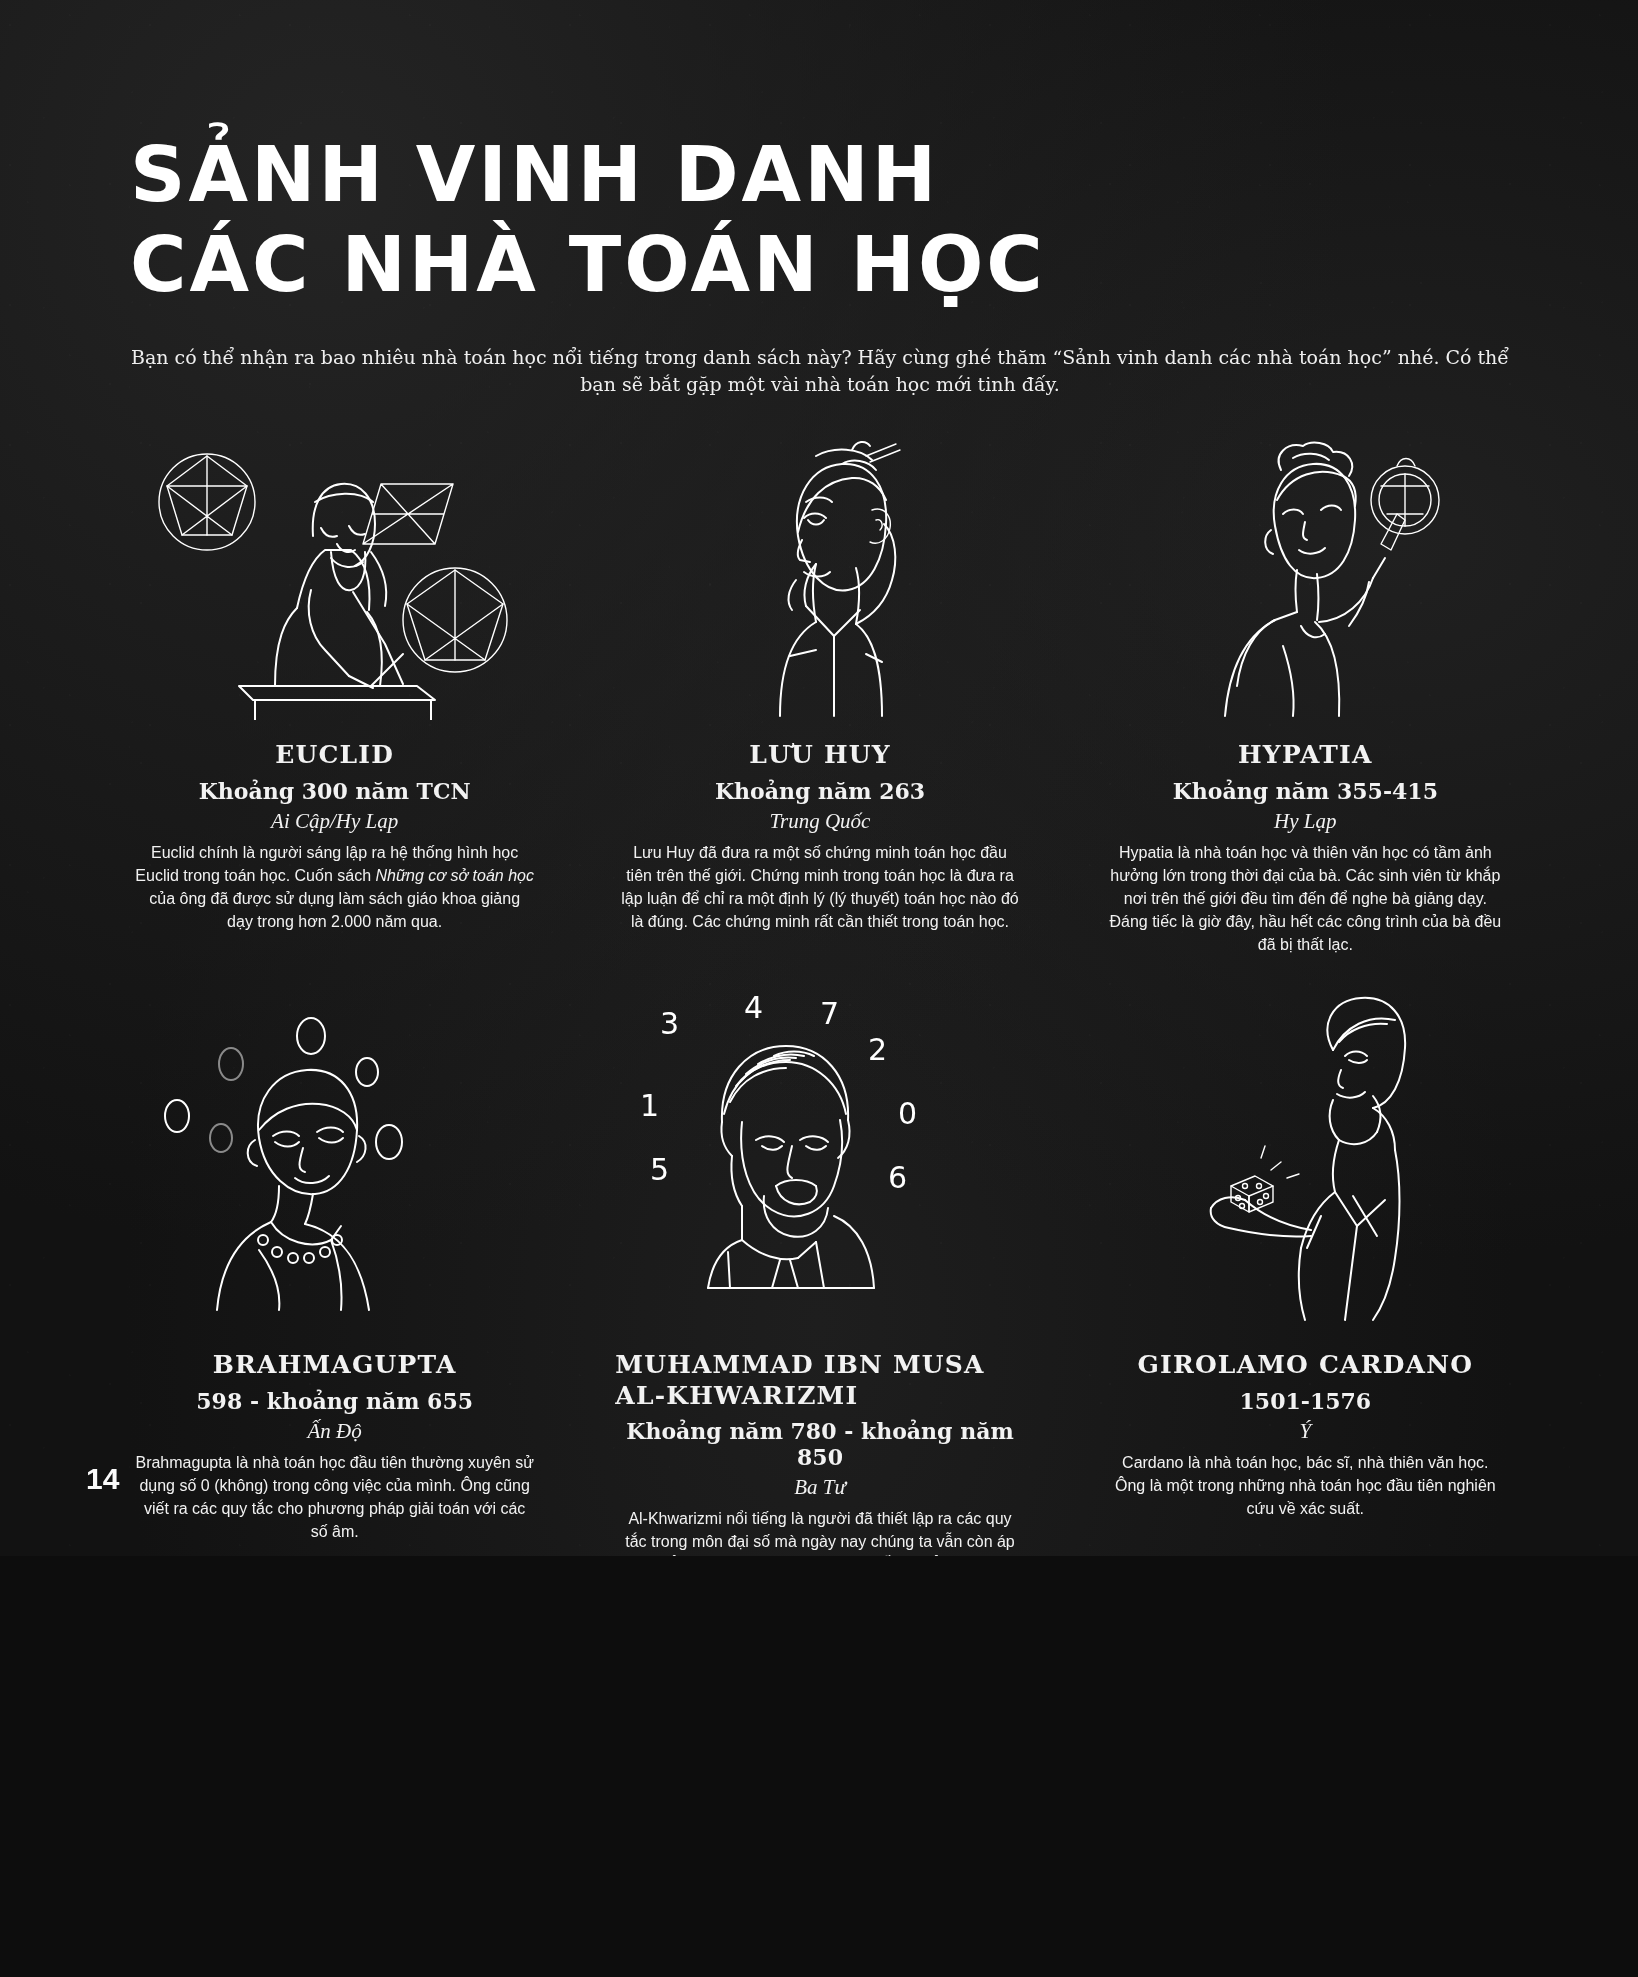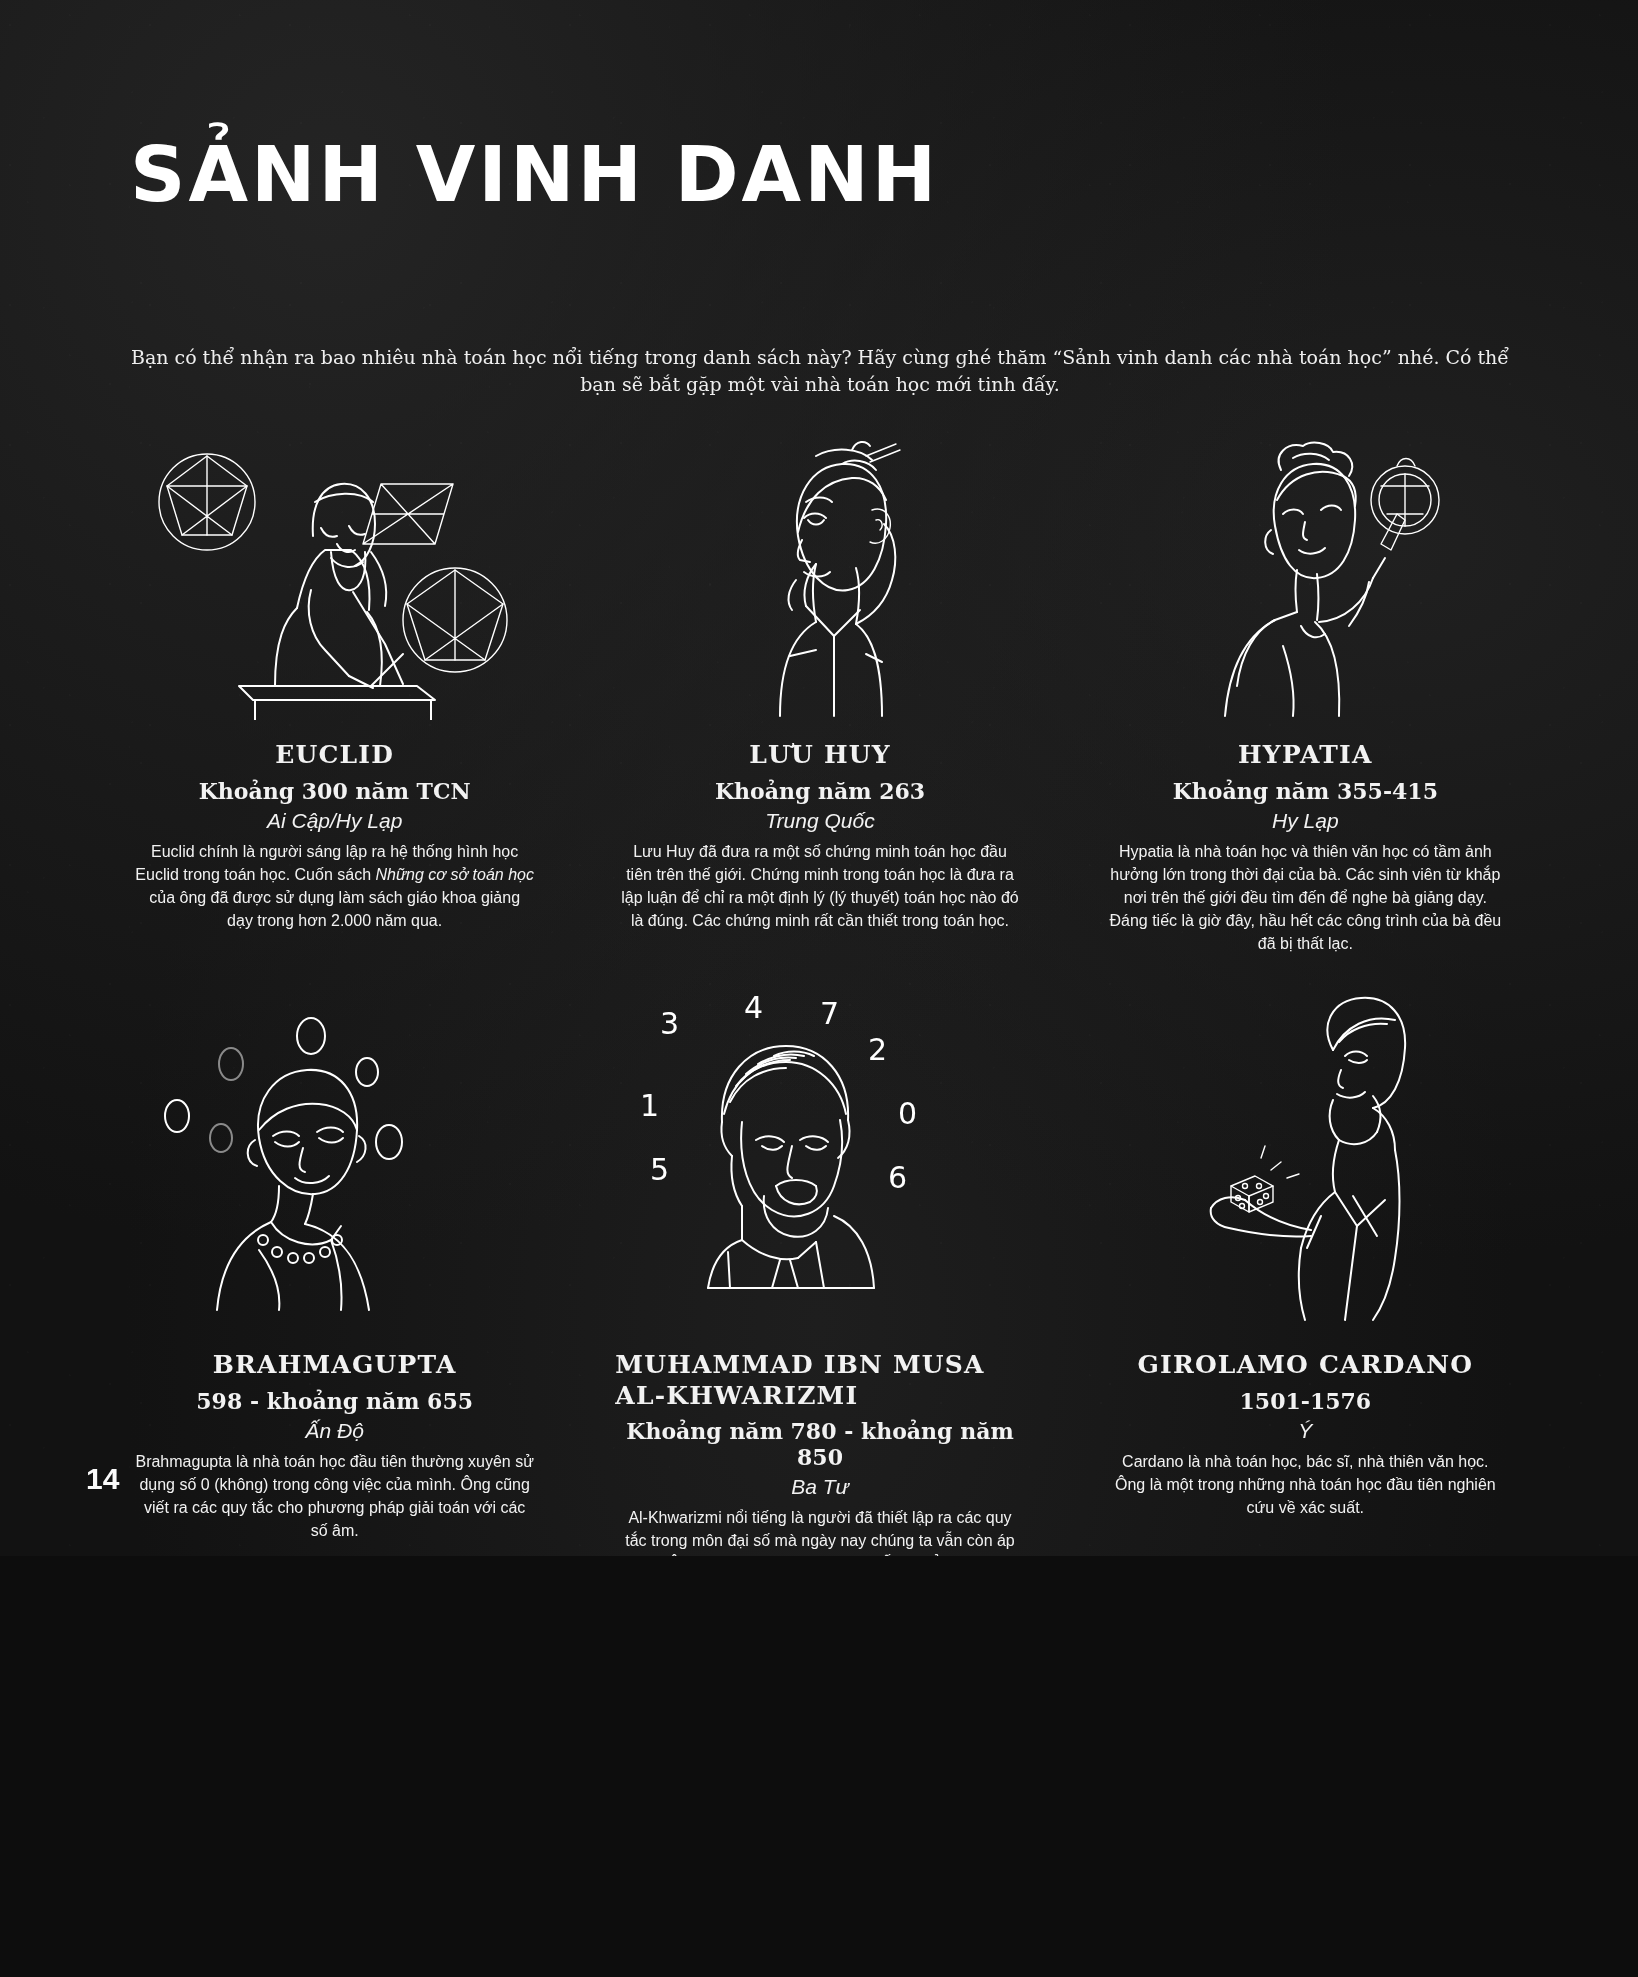--- a/index.html
+++ b/index.html
@@ -96,21 +96,21 @@
     line-height: 1.22;
   }
   .card-dates {
     font-family: "DejaVu Serif", serif;
     font-weight: bold;
     font-size: 22px;
     text-align: center;
     margin-top: 7px;
   }
   .card-place {
-    font-family: Liberation Sans, sans-serif;
+    font-family: Liberation Serif, serif;
     font-style: italic;
     font-size: 21px;
     text-align: center;
     margin-top: 5px;
   }
   .card-desc {
     font-family: "Liberation Sans", sans-serif;
     font-size: 16px;
     line-height: 1.45;
     text-align: center;
@@ -134,20 +134,21 @@
   .num { fill: #ffffff; font-family: "DejaVu Sans", sans-serif; font-size: 30px; }
 </style>
 </head>
 <body>
 
 <div class="page">
   <div class="grain"></div>
 
   <h1 class="title">
     <span>SẢNH VINH DANH</span>
+    <span class="l2">CÁC NHÀ TOÁN HỌC</span>
   </h1>
 
   <p class="intro">Bạn có thể nhận ra bao nhiêu nhà toán học nổi tiếng trong danh sách này? Hãy cùng ghé thăm “Sảnh vinh danh các nhà toán học” nhé. Có thể bạn sẽ bắt gặp một vài nhà toán học mới tinh đấy.</p>
 
   <div class="grid">
 
     <div class="card">
       <div class="art">
         <svg width="400" height="280" viewBox="0 0 400 280">
           <circle class="ink-thin" cx="72" cy="62" r="48"></circle>

